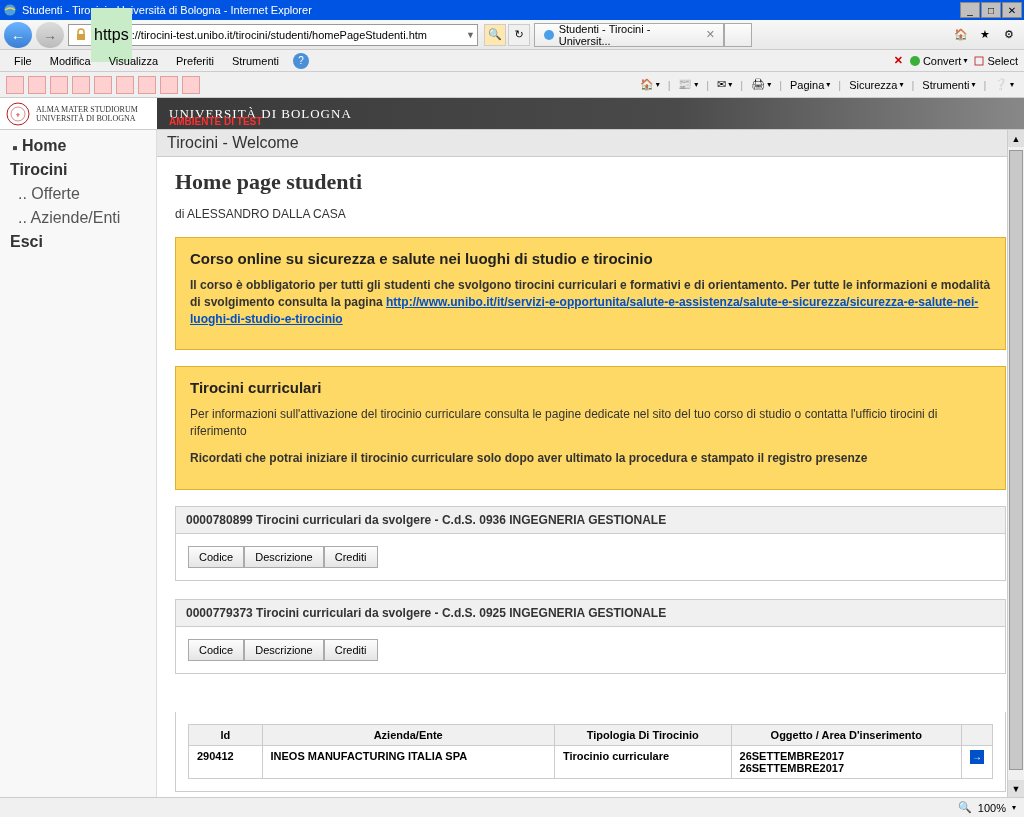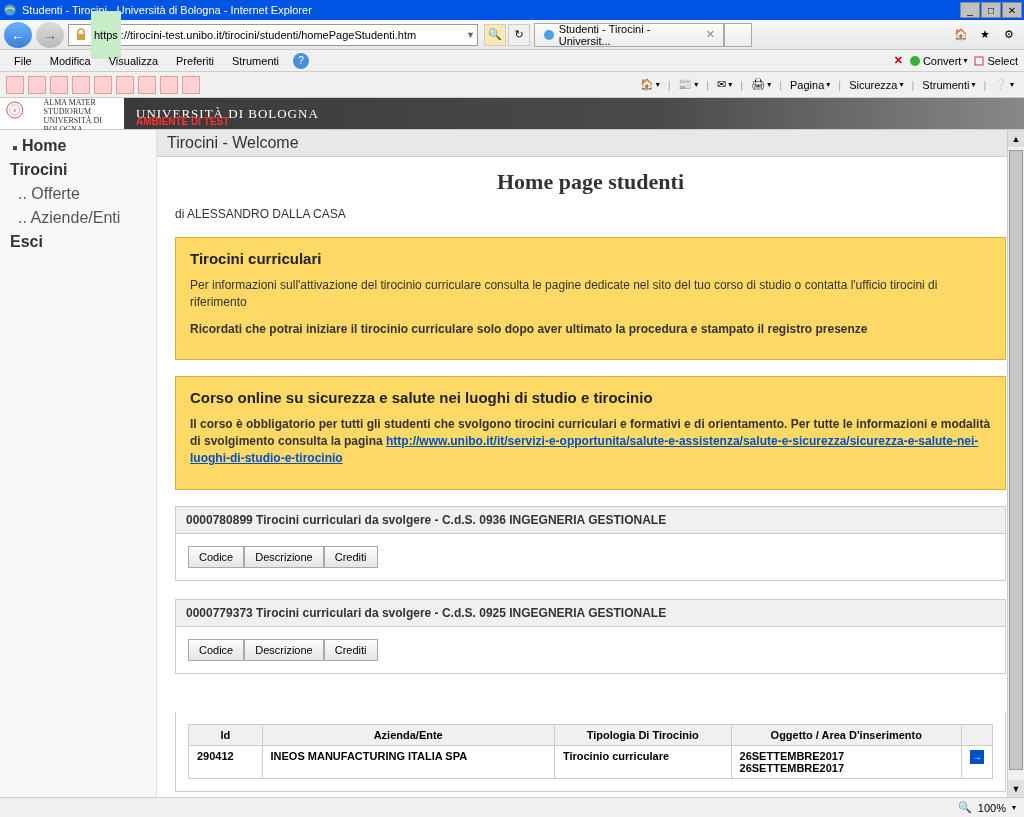--- a/index.html
+++ b/index.html
@@ -13,21 +13,21 @@
 .titlebar .winbtn { width: 20px; height: 16px; background: #c0c0c0; border: 1px solid #888; font-size: 10px; display: flex; align-items: center; justify-content: center; color: black; cursor: pointer; }
 
 
 .navbar { background: linear-gradient(to bottom, #f8f8f8, #e8e8e8); height: 30px; display: flex; align-items: center; padding: 0 4px; border-bottom: 1px solid #ccc; gap: 4px; }
 .navbtn { width: 28px; height: 26px; border-radius: 50%; display: flex; align-items: center; justify-content: center; cursor: pointer; }
 .navbtn.back { background: linear-gradient(to bottom, #6bb3ff, #3a7fd4); color: white; font-size: 14px; }
 .navbtn.fwd { background: linear-gradient(to bottom, #ddd, #bbb); color: #666; font-size: 14px; }
 .addrbar { flex: 0 0 auto; display: flex; align-items: center; background: white; border: 1px solid #999; height: 22px; padding: 0 2px; width: 410px; }
 .addrbar .lock { width: 14px; height: 14px; margin: 0 3px; }
 .addrbar input { border: none; outline: none; font-size: 11px; flex: 1; background: transparent; }
-.addrbar .proto { background: #c8ecc8; padding: 18px 3px; font-size: 11px; }
+.addrbar .proto { background: #c8ecc8; padding: 18px 3px; font-size: 16px; }
 .addrbtns { display: flex; gap: 2px; margin-left: 2px; }
 .addrbtns .btn { width: 22px; height: 22px; border: 1px solid #ccc; background: #f0f0f0; display: flex; align-items: center; justify-content: center; cursor: pointer; }
 .tabs-row { display: flex; align-items: center; gap: 0; }
 .tab { height: 24px; border: 1px solid #aaa; background: linear-gradient(to bottom, #fdfdfd, #ececec); display: flex; align-items: center; padding: 0 8px; font-size: 11px; gap: 4px; max-width: 190px; }
 .tab.new { width: 28px; }
 .rightbtns { margin-left: auto; display: flex; gap: 2px; }
 .rightbtns .btn { width: 22px; height: 22px; display: flex; align-items: center; justify-content: center; cursor: pointer; }
 
 
 .menubar { background: #f0f0f0; height: 22px; display: flex; align-items: center; padding: 0 6px; gap: 2px; border-bottom: 1px solid #ccc; }
@@ -39,39 +39,39 @@
 
 
 .tbrow { background: #f0f0f0; height: 26px; display: flex; align-items: center; padding: 0 6px; gap: 4px; border-bottom: 1px solid #ccc; }
 .tbrow .tb { width: 18px; height: 18px; background: #ffd0d0; border: 1px solid #e0a0a0; cursor: pointer; }
 .tbrow .right { margin-left: auto; display: flex; align-items: center; gap: 4px; font-size: 11px; }
 .tbrow .right .grp { display: flex; align-items: center; gap: 2px; cursor: pointer; padding: 2px 4px; }
 .tbrow .right .sep { color: #aaa; }
 
 
 .uni-header { display: flex; height: 32px; background: white; border-bottom: 1px solid #ccc; }
-.uni-logo { width: 124px; display: flex; padding: 0 6px; gap: 20px; }
+.uni-logo { width: 157px; display: flex; align-items: center; padding: 0 6px; gap: 6px; }
 .uni-logo .shield { width: 24px; height: 24px; }
 .uni-logo .txt { font-size: 8px; line-height: 9px; font-family: Georgia, serif; color: #333; }
 .uni-banner { flex: 1; background: linear-gradient(to right, #3a3a3a 0%, #4a4a4a 60%, #888 100%); display: flex; align-items: center; padding: 0 12px; color: white; position: relative; }
 .uni-banner .name { font-family: Georgia, serif; font-size: 13px; letter-spacing: 1px; }
 .uni-banner .amb { font-size: 10px; color: #ff3030; font-weight: bold; position: absolute; left: 12px; top: 18px; }
 
 
 .content-wrap { display: flex; height: 702px; background: white; }
 .sidebar { width: 157px; background: #f8f8f8; border-right: 1px solid #ddd; padding: 4px 0; }
 .sidebar .item { padding: 3px 10px; font-size: 16px; color: #333; cursor: pointer; }
 .sidebar .item.bold { font-weight: bold; }
 .sidebar .item.sub { padding-left: 18px; color: #555; }
 .sidebar .item.red::before { content: "◾"; color: #c00; margin-right: 2px; font-size: 8px; }
 
 .main { flex: 1; overflow-y: auto; background: white; }
 .breadcrumb { background: #e8e8e8; padding: 4px 10px; font-size: 16px; color: #333; border-bottom: 1px solid #ccc; }
 .page-pad { padding: 12px 18px; }
-.page-title { font-family: Georgia, serif; font-size: 22px; color: #333; margin-bottom: 12px; text-align: center; }
+.page-title { font-family: Georgia, serif; font-size: 22px; color: #333; margin-bottom: 12px; }
 .subtitle { font-size: 12px; color: #333; margin-bottom: 16px; }
 
 .yellowbox { background: #ffd966; border: 1px solid #e0b030; padding: 12px 14px; margin-bottom: 16px; font-size: 12px; color: #333; }
 .yellowbox h3 { font-size: 15px; font-weight: bold; margin-bottom: 10px; color: #222; }
 .yellowbox p { margin-bottom: 10px; line-height: 1.4; }
 .yellowbox a { color: #0050c8; text-decoration: underline; }
 
 .section-head { background: #f0f0f0; border: 1px solid #ccc; padding: 6px 10px; font-size: 12px; font-weight: bold; color: #333; }
 .section-body { border: 1px solid #ccc; border-top: none; padding: 12px; margin-bottom: 18px; }
 .btn-row { display: flex; gap: 0; }
@@ -231,28 +231,28 @@
     <div class="item sub">.. Aziende/Enti</div>
     <div class="item bold">Esci</div>
   </div>
   <div class="main">
     <div class="breadcrumb">Tirocini - Welcome</div>
     <div class="page-pad">
       <h1 class="page-title">Home page studenti</h1>
       <div class="subtitle">di ALESSANDRO DALLA CASA</div>
 
       <div class="yellowbox">
+        <h3>Corso online su sicurezza e salute nei luoghi di studio e tirocinio</h3>
+        <p><b><span>Il corso è obbligatorio per tutti gli studenti che svolgono tirocini curriculari e formativi e di orientamento. Per tutte le informazioni e modalità di svolgimento consulta la pagina </span><a href="#">http://www.unibo.it/it/servizi-e-opportunita/salute-e-assistenza/salute-e-sicurezza/sicurezza-e-salute-nei-luoghi-di-studio-e-tirocinio</a></b></p>
+      </div>
+
+      <div class="yellowbox">
         <h3>Tirocini curriculari</h3>
         <p>Per informazioni sull'attivazione del tirocinio curriculare consulta le pagine dedicate nel sito del tuo corso di studio o contatta l'ufficio tirocini di riferimento</p>
         <p style="font-weight:bold">Ricordati che potrai iniziare il tirocinio curriculare solo dopo aver ultimato la procedura e stampato il registro presenze</p>
-      </div>
-
-      <div class="yellowbox">
-        <h3>Corso online su sicurezza e salute nei luoghi di studio e tirocinio</h3>
-        <p><b><span>Il corso è obbligatorio per tutti gli studenti che svolgono tirocini curriculari e formativi e di orientamento. Per tutte le informazioni e modalità di svolgimento consulta la pagina </span><a href="#">http://www.unibo.it/it/servizi-e-opportunita/salute-e-assistenza/salute-e-sicurezza/sicurezza-e-salute-nei-luoghi-di-studio-e-tirocinio</a></b></p>
       </div>
 
       <div class="section-head">0000780899 Tirocini curriculari da svolgere - C.d.S. 0936 INGEGNERIA GESTIONALE</div>
       <div class="section-body">
         <div class="btn-row">
           <button>Codice</button>
           <button>Descrizione</button>
           <button>Crediti</button>
         </div>
       </div>

